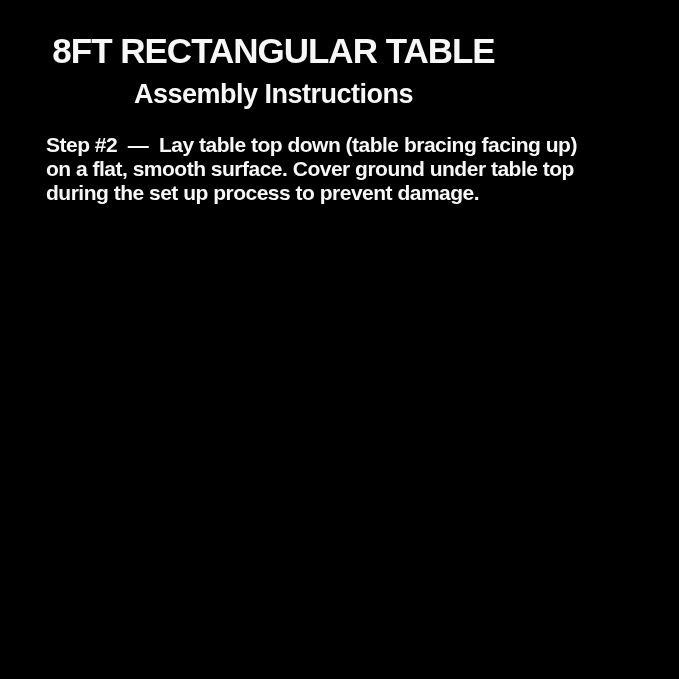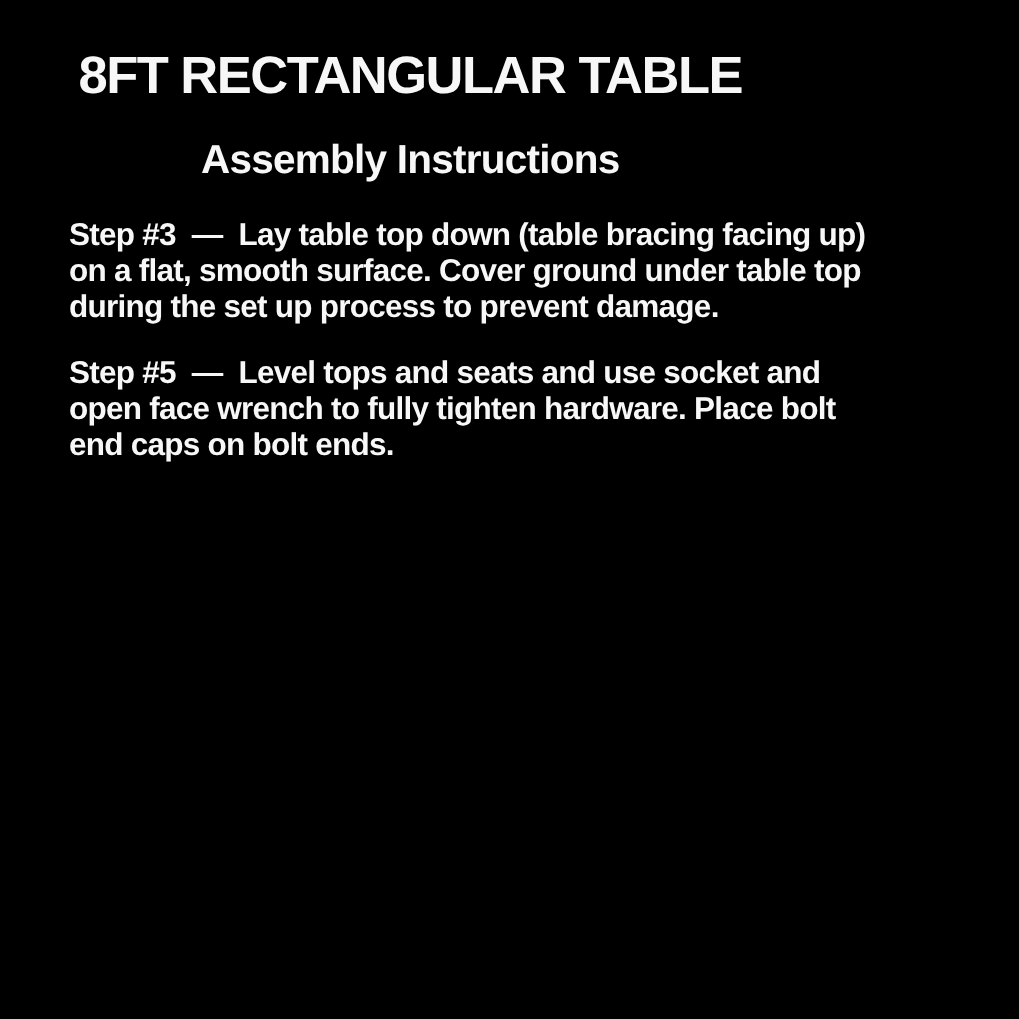--- a/index.html
+++ b/index.html
@@ -24,21 +24,21 @@
   }
   .poster h1 {
     margin: 0 -36px 0 -46px;   
     text-align: center;
     font-size: 35px;
     line-height: 45px;
     letter-spacing: -1px;
     white-space: pre;
   }
   .poster h2 {
-    margin: 17px -36px 22px -46px;
+    margin: 5px -36px 22px -46px;
     text-align: center;
     font-size: 27px;
     line-height: 33px;
     letter-spacing: -0.5px;
     white-space: pre;
   }
   .step {
     margin: 0 0 19px 0;
     font-size: 21px;
     line-height: 24.2px;
@@ -46,20 +46,17 @@
     white-space: pre;  
   }
 </style>
 </head>
 <body style="background: rgb(0, 0, 0);">
 
 <div class="poster">
   <h1>8FT RECTANGULAR TABLE</h1>
   <h2>Assembly Instructions</h2>
   <div>
-    <p class="step">Step #3  —  Lay table top down (table bracing facing up)
+    <p class="step">Step #2  —  Lay table top down (table bracing facing up)
 on a flat, smooth surface. Cover ground under table top
 during the set up process to prevent damage.</p>
-    <p class="step">Step #5  —  Level tops and seats and use socket and
-open face wrench to fully tighten hardware. Place bolt
-end caps on bolt ends.</p>
   </div>
 </div>
 
 </body></html>

